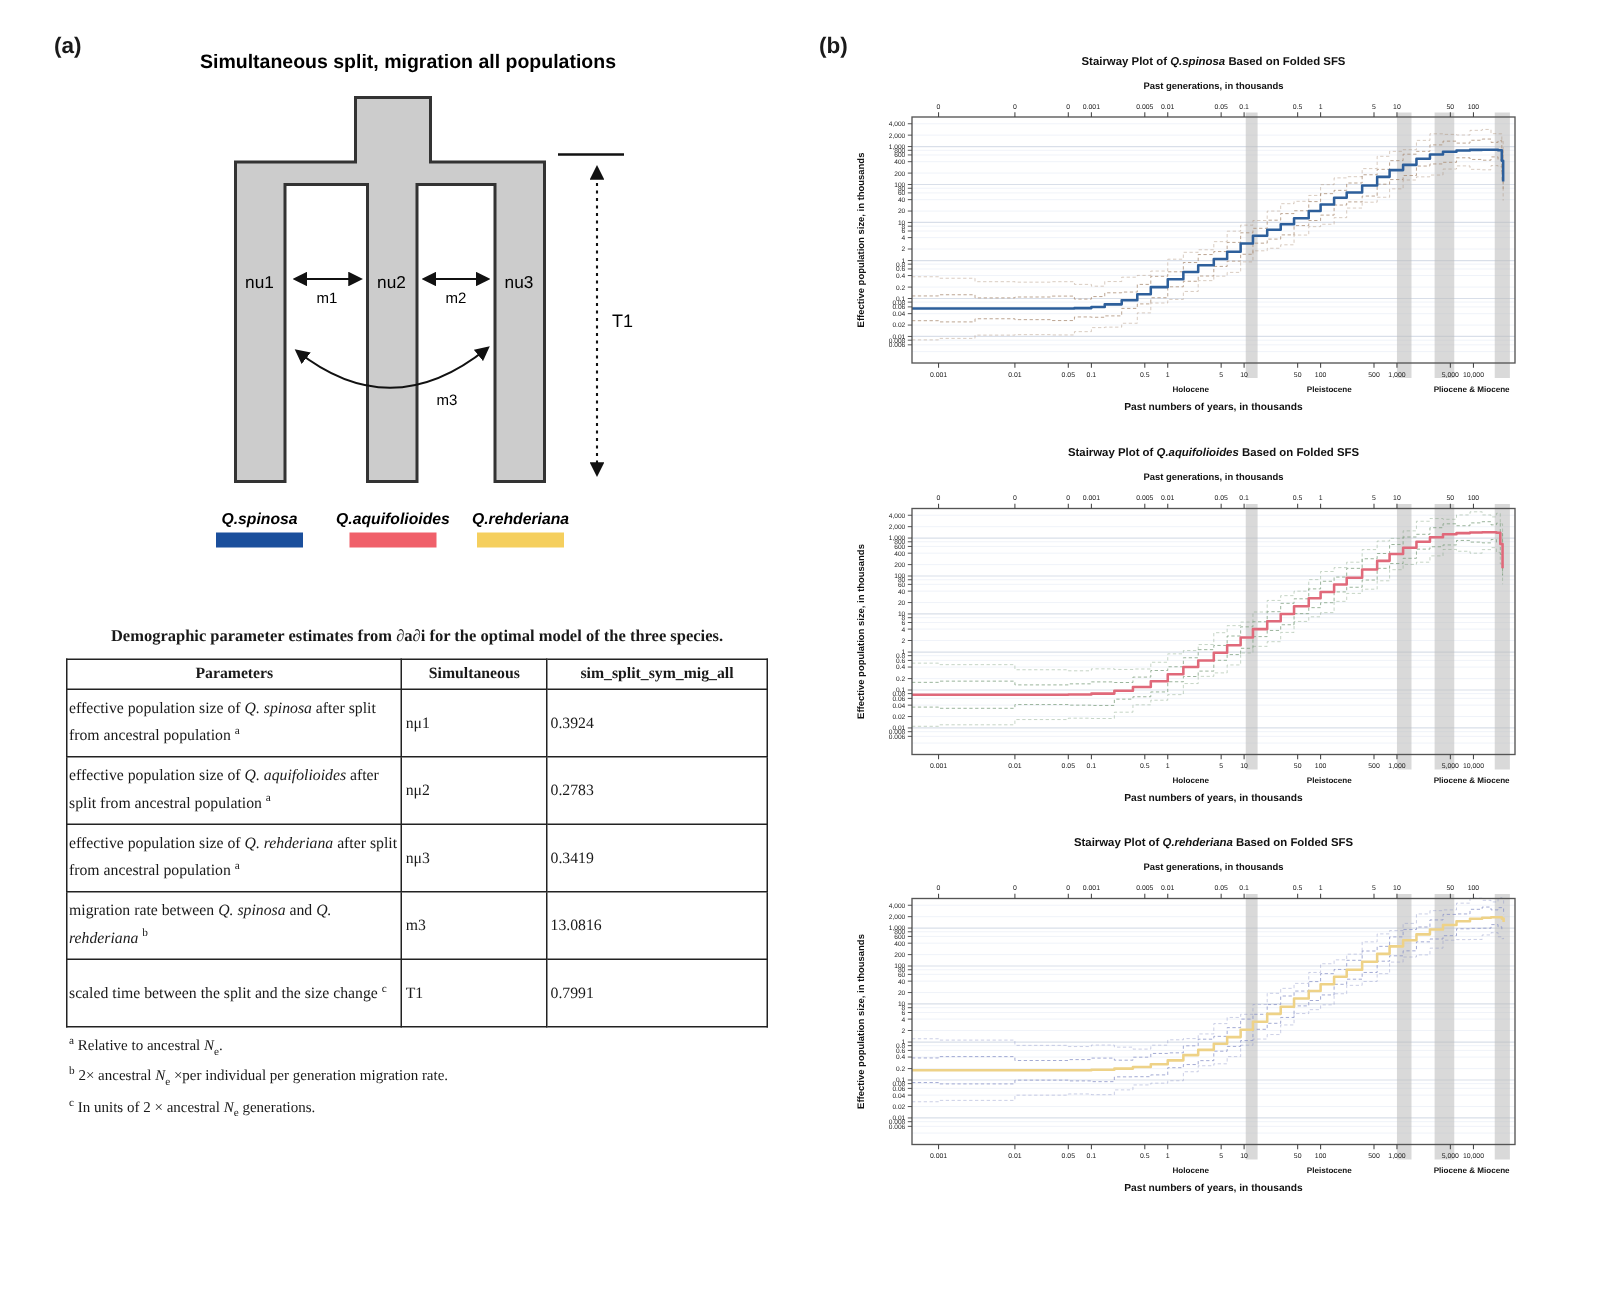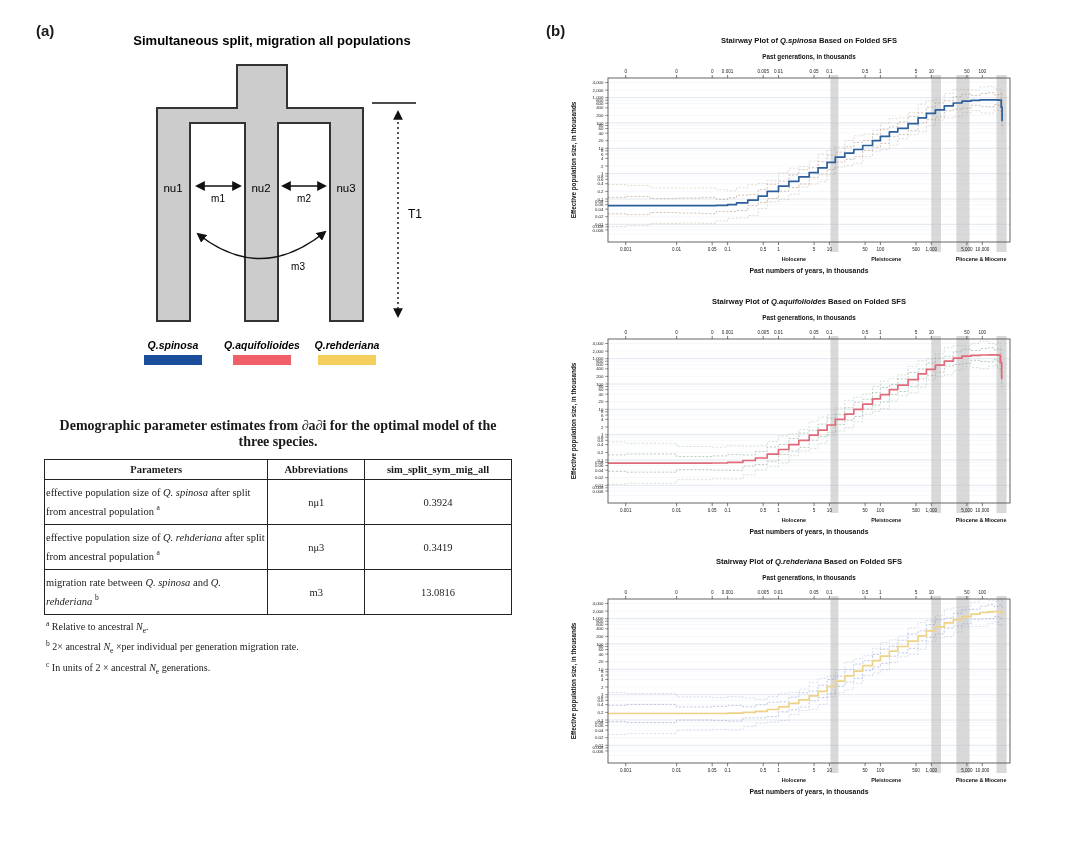--- a/index.html
+++ b/index.html
@@ -1,26 +1,26 @@
 <!DOCTYPE html>
 <html><head>
 <meta charset="utf-8">
 <style>
   html,body{margin:0;padding:0;background:#ffffff;}
   #figure{position:relative;width:1080px;height:862px;background:#ffffff;overflow:hidden;
           font-family:"Liberation Sans",sans-serif;color:#1a1a1a;}
   .panel-label{position:absolute;font-weight:bold;font-size:15px;font-family:"Liberation Sans",sans-serif;}
   #panel-a-diagram{position:absolute;left:60px;top:28px;}
   #table-block{position:absolute;left:44px;top:418px;width:468px;font-family:"Liberation Serif",serif;}
-  #table-title{font-weight:bold;font-size:14px;text-align:center;margin-bottom:9px;}
+  #table-title{font-weight:bold;font-size:11px;text-align:center;margin-bottom:9px;}
   table.params{border-collapse:collapse;width:100%;table-layout:fixed;}
   table.params th,table.params td{border:1px solid #222;font-size:10.5px;vertical-align:middle;}
   table.params th{font-weight:bold;text-align:center;padding:4px 2px;margin-left:20px;}
   td.c-param{padding:3px 1px;line-height:1.65;height:38px;text-align:left;}
-  td.c-abbr,td.c-val{text-align:center;padding:3px 2px;font-family:Liberation Serif, serif;}
+  td.c-abbr,td.c-val{padding:3px 2px;font-family:Liberation Serif, serif;}
   col.w-param{width:222px;} col.w-abbr{width:96px;} col.w-val{width:146px;}
   #footnotes{margin-top:2px;font-size:10px;line-height:1.75;padding-left:2px;}
   .plot-svg{position:absolute;left:560px;}
   sup{font-size:7.5px;} sub{font-size:7.5px;}
 </style>
 </head>
 <body>
 
 <div id="figure">
 
@@ -65,39 +65,49 @@
     <div id="table-title">Demographic parameter estimates from ∂a∂i for the optimal model of the three species.</div>
     <table class="params">
       <colgroup>
           <col class="w-param">
           <col class="w-abbr">
           <col class="w-val">
         </colgroup>
       <thead>
         <tr>
           <th>Parameters</th>
-          <th>Abbreviations</th>
+          <th>Simultaneous</th>
           <th>sim_split_sym_mig_all</th>
         </tr>
       </thead>
       <tbody>
           <tr>
       <td class="c-param">effective population size of <i>Q. spinosa</i> after split from ancestral population <sup>a</sup></td>
       <td class="c-abbr">nμ1</td>
       <td class="c-val">0.3924</td>
     </tr>
           <tr>
+      <td class="c-param">effective population size of <i>Q. aquifolioides</i> after split from ancestral population <sup>a</sup></td>
+      <td class="c-abbr">nμ2</td>
+      <td class="c-val">0.2783</td>
+    </tr>
+          <tr>
       <td class="c-param">effective population size of <i>Q. rehderiana</i> after split from ancestral population <sup>a</sup></td>
       <td class="c-abbr">nμ3</td>
       <td class="c-val">0.3419</td>
     </tr>
           <tr>
       <td class="c-param">migration rate between <i>Q. spinosa</i> and <i>Q. rehderiana</i> <sup>b</sup></td>
       <td class="c-abbr">m3</td>
       <td class="c-val">13.0816</td>
+    </tr>
+          <tr>
+      <td class="c-param">scaled time between the split and the size change <sup>c</sup></td>
+      <td class="c-abbr">T1</td>
+      <td class="c-val">0.7991</td>
     </tr>
         </tbody>
     </table>
     <div id="footnotes">
         <div><sup>a</sup> Relative to ancestral <i>N</i><sub>e</sub>.</div>
         <div><sup>b</sup> 2× ancestral <i>N</i><sub>e</sub> ×per individual per generation migration rate.</div>
         <div><sup>c</sup> In units of 2 × ancestral <i>N</i><sub>e</sub> generations.</div>
       </div>
   </div>
 

